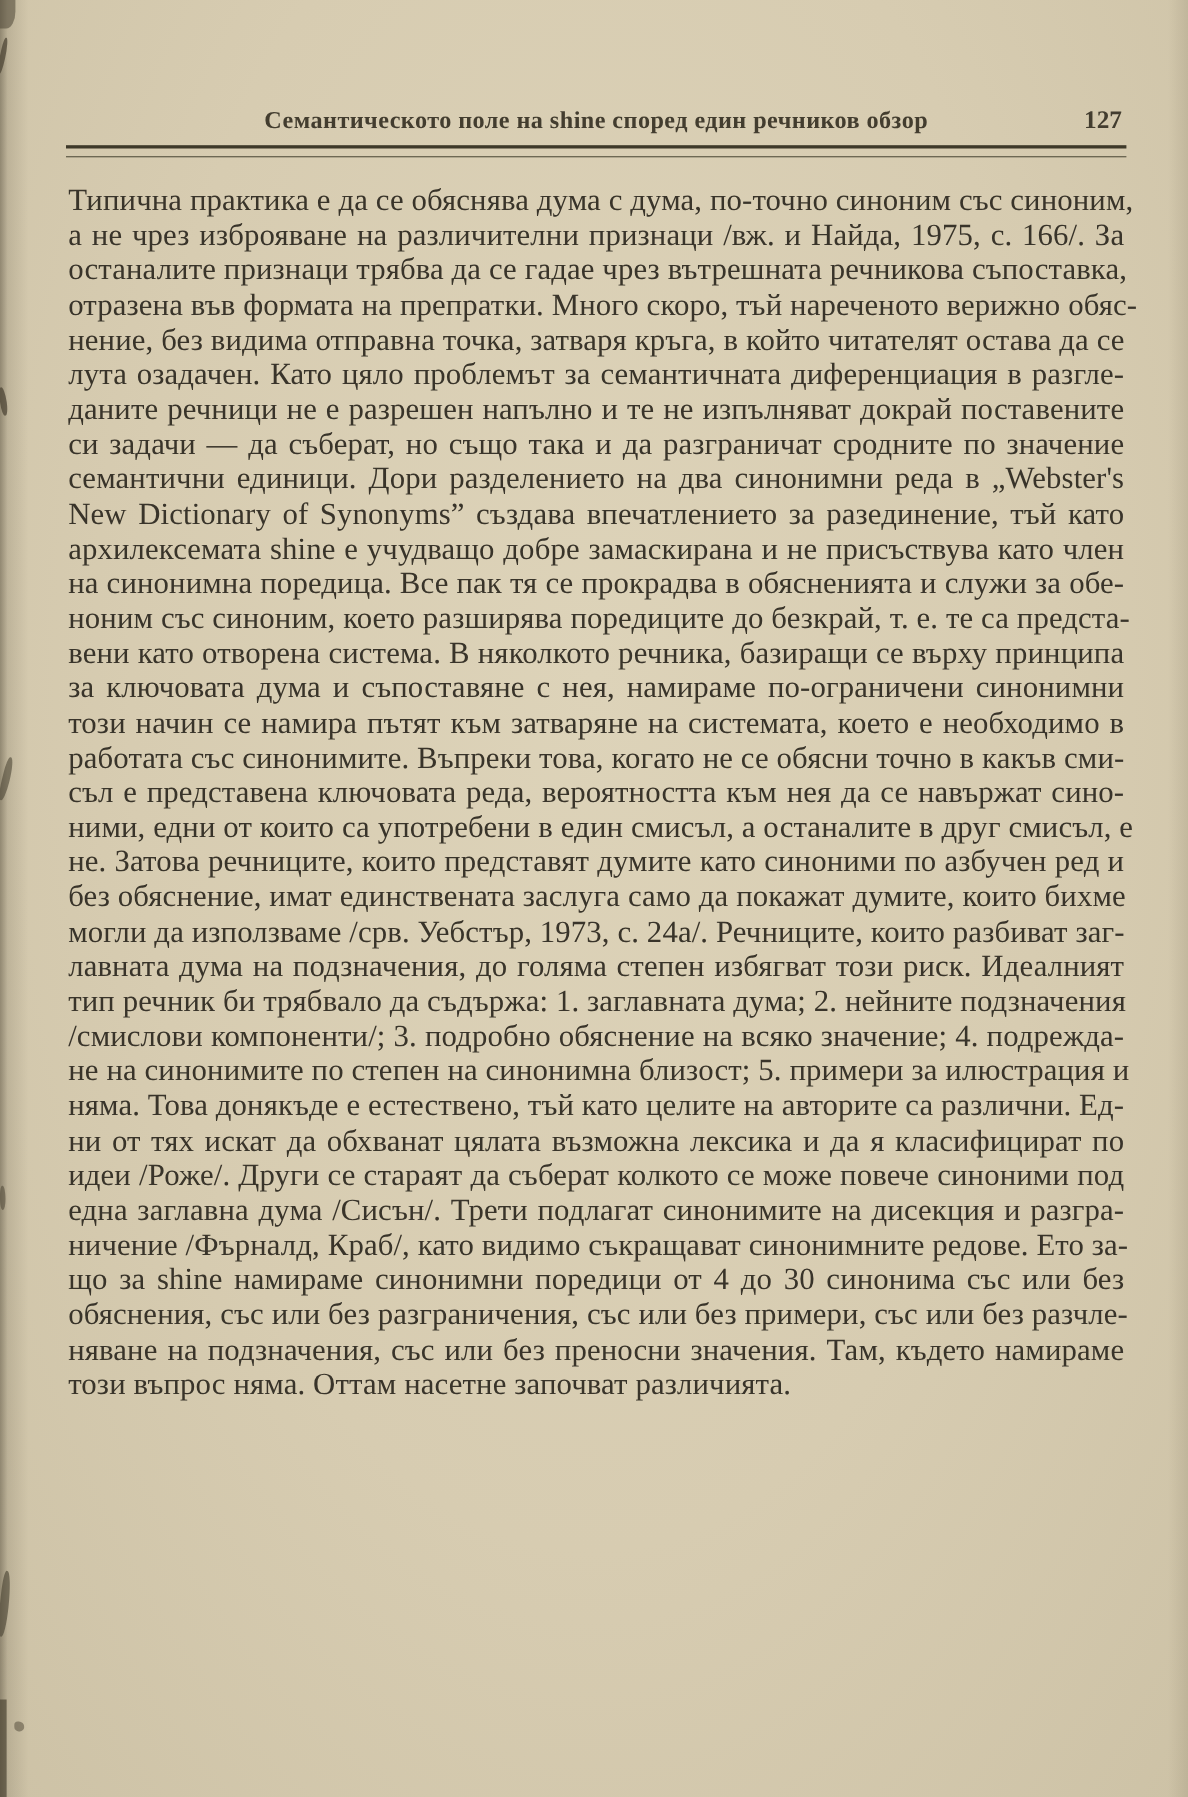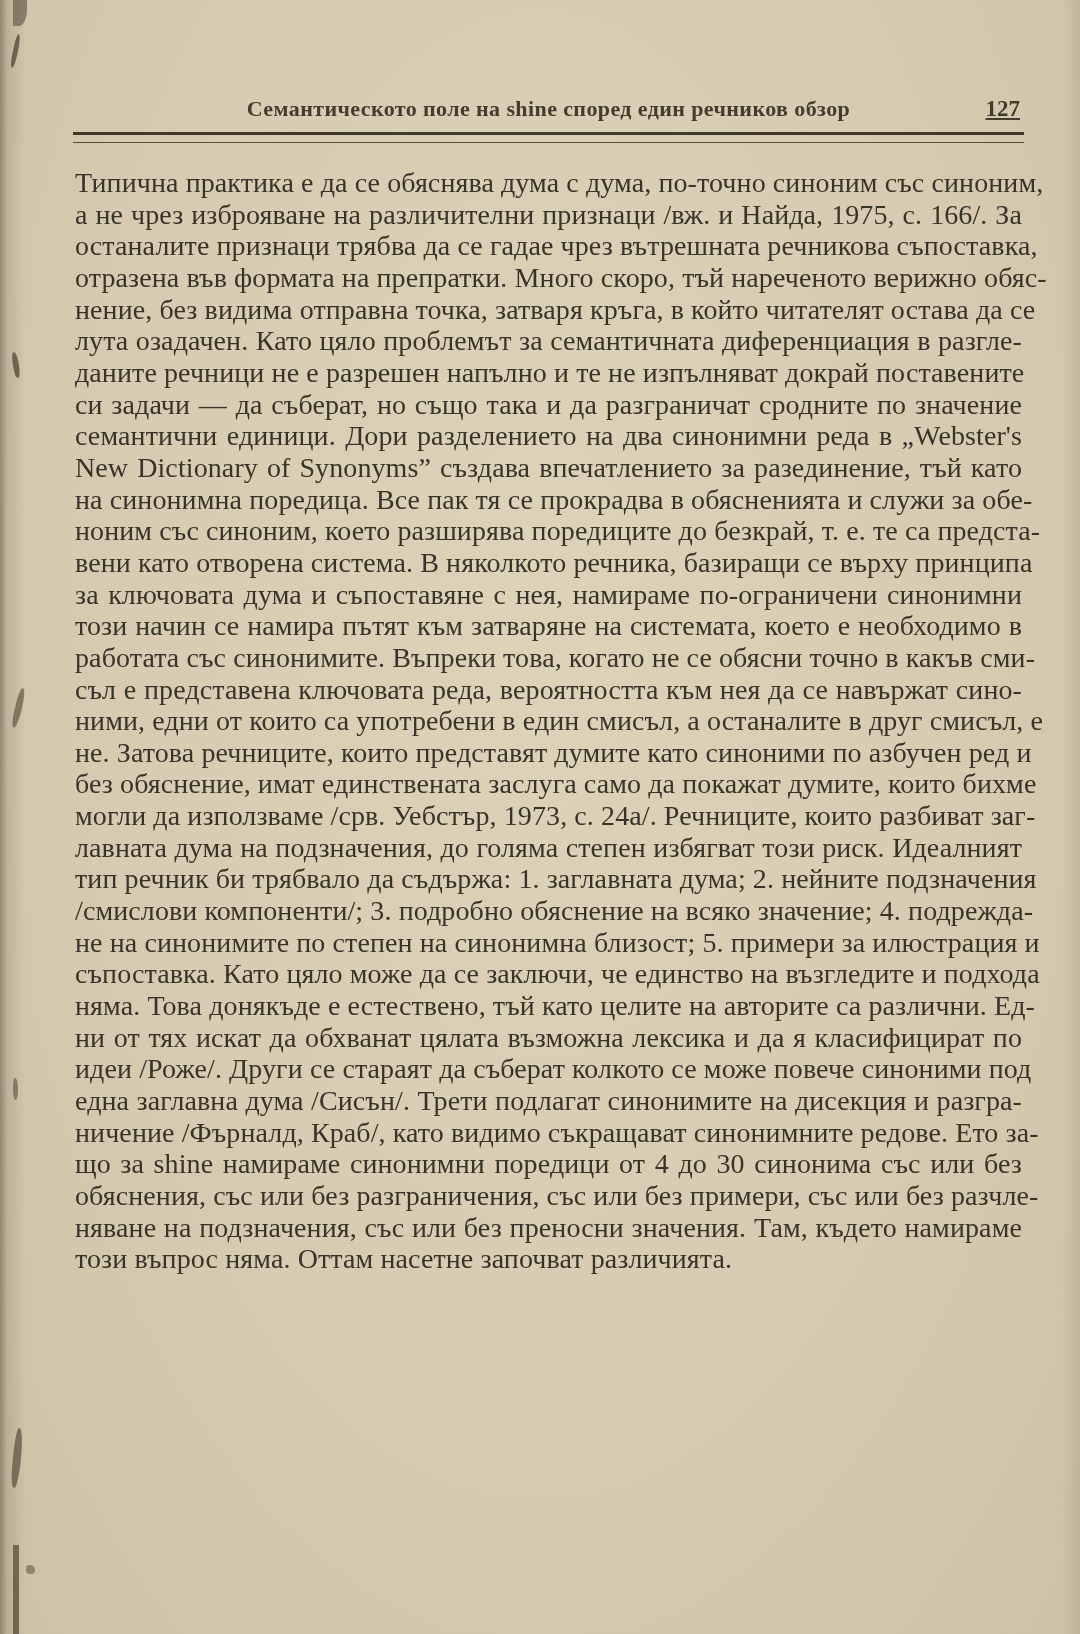--- a/index.html
+++ b/index.html
@@ -15,21 +15,20 @@
     
     background:
       linear-gradient(90deg, rgba(92,84,66,0.55) 0px, rgba(92,84,66,0.18) 7px, rgba(92,84,66,0.0) 26px),
       linear-gradient(270deg, rgba(120,110,88,0.18) 0px, rgba(120,110,88,0.0) 18px),
       radial-gradient(ellipse at 50% 38%, #ddd3b9 0%, #d7ccb1 55%, #cdc2a6 100%);
   }
   .page {
     position: absolute;
     inset: 0;
     color: #3a352a;
-    margin-left: 13px;
   }
   .header {
     position: absolute;
     left: 62px;
     right: 58px;
     top: 96px;
     height: 30px;
   }
   .header-title {
     display: block;
@@ -39,21 +38,20 @@
     letter-spacing: 0.4px;
     color: #433d2f;
   }
   .page-number {
     position: absolute;
     right: 2px;
     top: 0;
     font-size: 23px;
     font-weight: 700;
     color: #433d2f;
-    text-decoration: underline;
   }
   .header-rule {
     position: absolute;
     left: 60px;
     right: 56px;
     top: 132px;
     height: 7px;
     border-top: 3px solid #3e3929;
     border-bottom: 1px solid #54503e;
   }
@@ -107,36 +105,36 @@
       <div class="text-line">Типична практика е да се обяснява дума с дума, по-точно синоним със синоним,</div>
       <div class="text-line">а не чрез изброяване на различителни признаци /вж. и Найда, 1975, с. 166/. За</div>
       <div class="text-line">останалите признаци трябва да се гадае чрез вътрешната речникова съпоставка,</div>
       <div class="text-line">отразена във формата на препратки. Много скоро, тъй нареченото верижно обяс-</div>
       <div class="text-line">нение, без видима отправна точка, затваря кръга, в който читателят остава да се</div>
       <div class="text-line">лута озадачен. Като цяло проблемът за семантичната диференциация в разгле-</div>
       <div class="text-line">даните речници не е разрешен напълно и те не изпълняват докрай поставените</div>
       <div class="text-line">си задачи — да съберат, но също така и да разграничат сродните по значение</div>
       <div class="text-line">семантични единици. Дори разделението на два синонимни реда в „Webster's</div>
       <div class="text-line">New Dictionary of Synonyms” създава впечатлението за разединение, тъй като</div>
+      <div class="text-line">архилексемата shine е учудващо добре замаскирана и не присъствува като член</div>
       <div class="text-line">на синонимна поредица. Все пак тя се прокрадва в обясненията и служи за обе-</div>
       <div class="text-line">ноним със синоним, което разширява поредиците до безкрай, т. е. те са предста-</div>
       <div class="text-line">вени като отворена система. В няколкото речника, базиращи се върху принципа</div>
       <div class="text-line">за ключовата дума и съпоставяне с нея, намираме по-ограничени синонимни</div>
       <div class="text-line">този начин се намира пътят към затваряне на системата, което е необходимо в</div>
       <div class="text-line">работата със синонимите. Въпреки това, когато не се обясни точно в какъв сми-</div>
       <div class="text-line">съл е представена ключовата реда, вероятността към нея да се навържат сино-</div>
       <div class="text-line">ними, едни от които са употребени в един смисъл, а останалите в друг смисъл, е</div>
       <div class="text-line">не. Затова речниците, които представят думите като синоними по азбучен ред и</div>
       <div class="text-line">без обяснение, имат единствената заслуга само да покажат думите, които бихме</div>
       <div class="text-line">могли да използваме /срв. Уебстър, 1973, с. 24а/. Речниците, които разбиват заг-</div>
       <div class="text-line">лавната дума на подзначения, до голяма степен избягват този риск. Идеалният</div>
       <div class="text-line">тип речник би трябвало да съдържа: 1. заглавната дума; 2. нейните подзначения</div>
       <div class="text-line">/смислови компоненти/; 3. подробно обяснение на всяко значение; 4. подрежда-</div>
       <div class="text-line">не на синонимите по степен на синонимна близост; 5. примери за илюстрация и</div>
-      <div class="text-line">съпоставка. Като цяло може да се заключи, че единство на възгледите и подхода</div>
       <div class="text-line">няма. Това донякъде е естествено, тъй като целите на авторите са различни. Ед-</div>
       <div class="text-line">ни от тях искат да обхванат цялата възможна лексика и да я класифицират по</div>
       <div class="text-line">идеи /Роже/. Други се стараят да съберат колкото се може повече синоними под</div>
       <div class="text-line">една заглавна дума /Сисън/. Трети подлагат синонимите на дисекция и разгра-</div>
       <div class="text-line">ничение /Фърналд, Краб/, като видимо съкращават синонимните редове. Ето за-</div>
       <div class="text-line">що за shine намираме синонимни поредици от 4 до 30 синонима със или без</div>
       <div class="text-line">обяснения, със или без разграничения, със или без примери, със или без разчле-</div>
       <div class="text-line">няване на подзначения, със или без преносни значения. Там, където намираме</div>
       <div class="text-line last">този въпрос няма. Оттам насетне започват различията.</div>
     </div>

